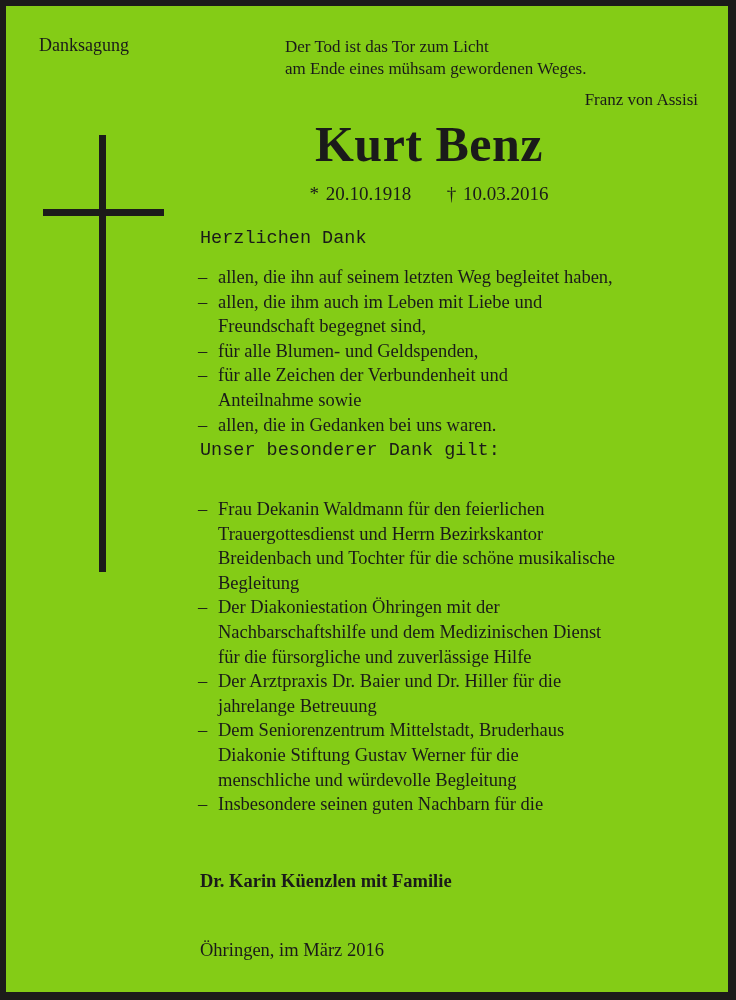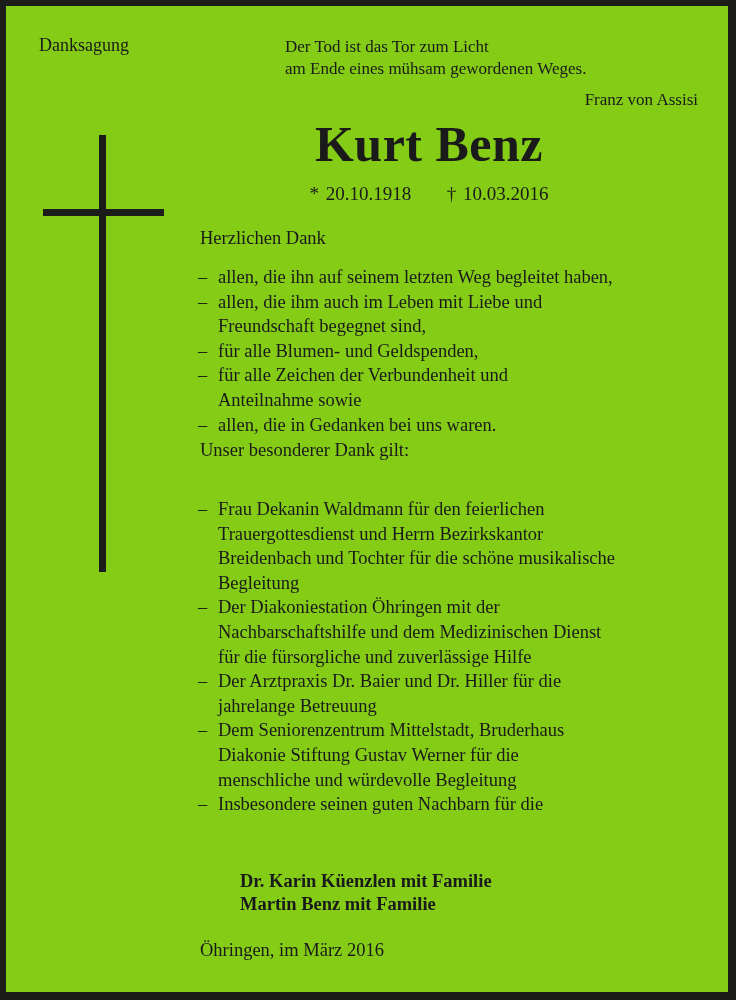--- a/index.html
+++ b/index.html
@@ -80,20 +80,21 @@
       font-size: 19px;
       line-height: 24px;
       word-spacing: 2px;
     }
     .dates .gap { display: inline-block; width: 22px; }
 
     .body-text {
       left: 194px;
       font-size: 18.5px;
       line-height: 25px;
+      font-family: Liberation Mono, monospace;
     }
     .section-title { top: 220px; }
     .list {
       position: absolute;
       left: 192px;
       font-size: 18.5px;
       line-height: 24.6px;
       margin: 0;
       padding: 0;
       list-style: none;
@@ -114,21 +115,21 @@
     .section-title-2 { top: 432px; text-align: center; }
     .list-2 { top: 491px; }
 
     .signatures {
       left: 194px;
       top: 864px;
       font-size: 18.5px;
       line-height: 23px;
       font-weight: bold;
     }
-    .signatures .line { display: block; margin-left: 40px; }
+    .signatures .line { display: block; }
     .place-date {
       left: 194px;
       top: 932px;
       font-size: 18.5px;
       line-height: 24px;
     }
   </style>
 </head>
 <body>
 
@@ -212,18 +213,17 @@
       <span class="line">menschliche und würdevolle Begleitung</span>
     </li>
     <li>
       <span class="dash">–</span>
       <span class="line">Insbesondere seinen guten Nachbarn für die</span>
     </li>
   </ul>
 
   <div class="abs signatures">
     <span class="line">Dr. Karin Küenzlen mit Familie</span>
-    <span class="line">Martin Benz mit Familie</span>
   </div>
 
   <div class="abs place-date">Öhringen, im März 2016</div>
 
 </div>
 
 </body></html>

